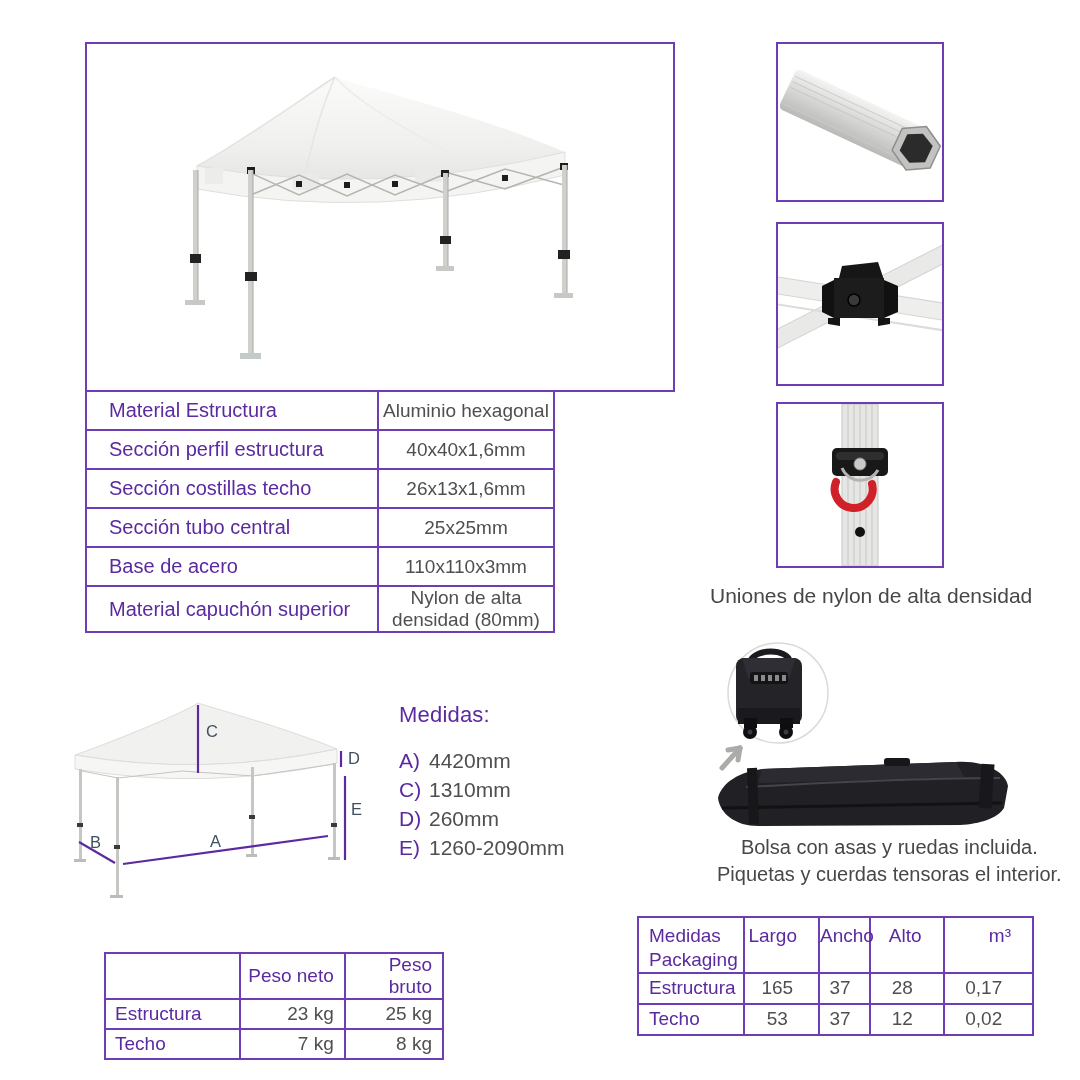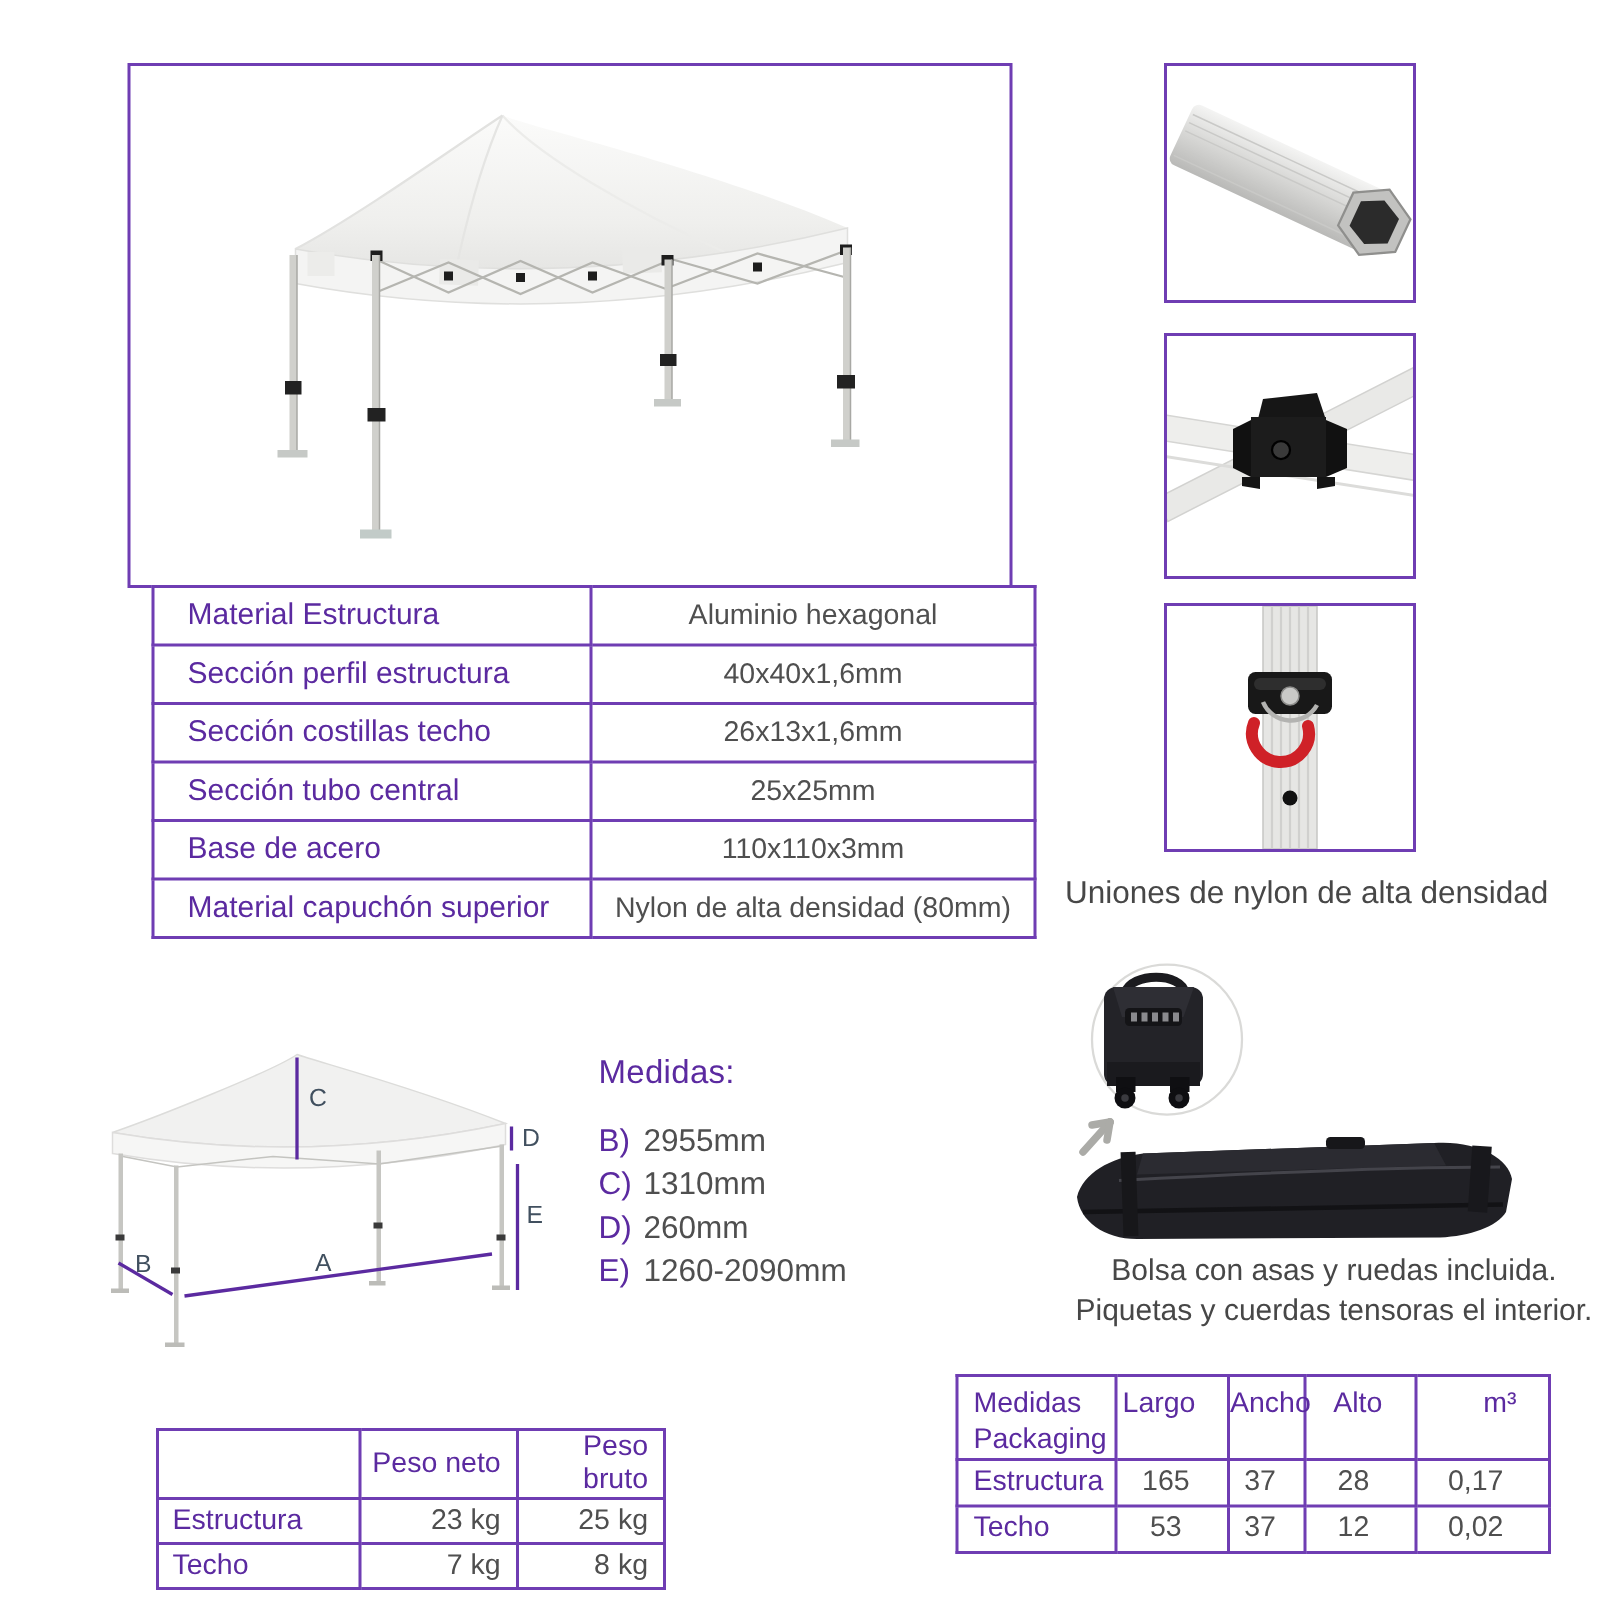--- a/index.html
+++ b/index.html
@@ -10,21 +10,21 @@
   html,body{width:1080px;height:1080px;background:#ffffff;overflow:hidden;
     font-family:"Liberation Sans","DejaVu Sans",sans-serif;}
   .abs{position:absolute;}
 
   
   .pbox{border:2px solid var(--border);background:#fff;}
 
   
   table{border-collapse:collapse;table-layout:fixed;background:#fff;}
   td{border:2px solid var(--border);}
-  .spec-table{width:590px;margin-left:16px;}
+  .spec-table{width:470px;}
   .spec-table td{height:39px;font-size:20px;vertical-align:middle;}
   .spec-table .lab{width:292px;color:var(--purple);padding-left:22px;}
   .spec-table .val{color:var(--gray);text-align:center;font-size:19px;}
 
   
   .wtable{width:340px;}
   .wtable td{height:30px;font-size:19px;vertical-align:middle;}
   .wtable .lab{width:118px;color:var(--purple);padding-left:9px;}
   .wtable .hd{color:var(--purple);text-align:right;padding-right:10px;}
   .wtable .num{color:var(--gray);text-align:right;padding-right:10px;}
@@ -239,21 +239,21 @@
     <text class="dlabel" x="296" y="81">D</text>
     <text class="dlabel" x="299" y="132">E</text>
     <text class="dlabel" x="158" y="164">A</text>
     <text class="dlabel" x="38" y="165">B</text>
   </svg>
 </div>
 
 <div class="abs" style="left:399px;top:702px;">
   <div class="medidas-title">Medidas:</div>
   <div style="margin-top:18px;">
-    <div class="medidas-item"><span class="lt">B)</span><span>2955mm</span></div>
+    <div class="medidas-item"><span class="lt">A)</span><span>4420mm</span></div>
     <div class="medidas-item"><span class="lt">C)</span><span>1310mm</span></div>
     <div class="medidas-item"><span class="lt">D)</span><span>260mm</span></div>
     <div class="medidas-item"><span class="lt">E)</span><span>1260-2090mm</span></div>
   </div>
 </div>
 
 <div class="abs" style="left:688px;top:636px;width:392px;height:198px;">
   <svg width="392" height="198" viewBox="0 0 392 198">
 
     <circle cx="90" cy="57" r="50" fill="#ffffff" stroke="#dadad8" stroke-width="1.5"></circle>

